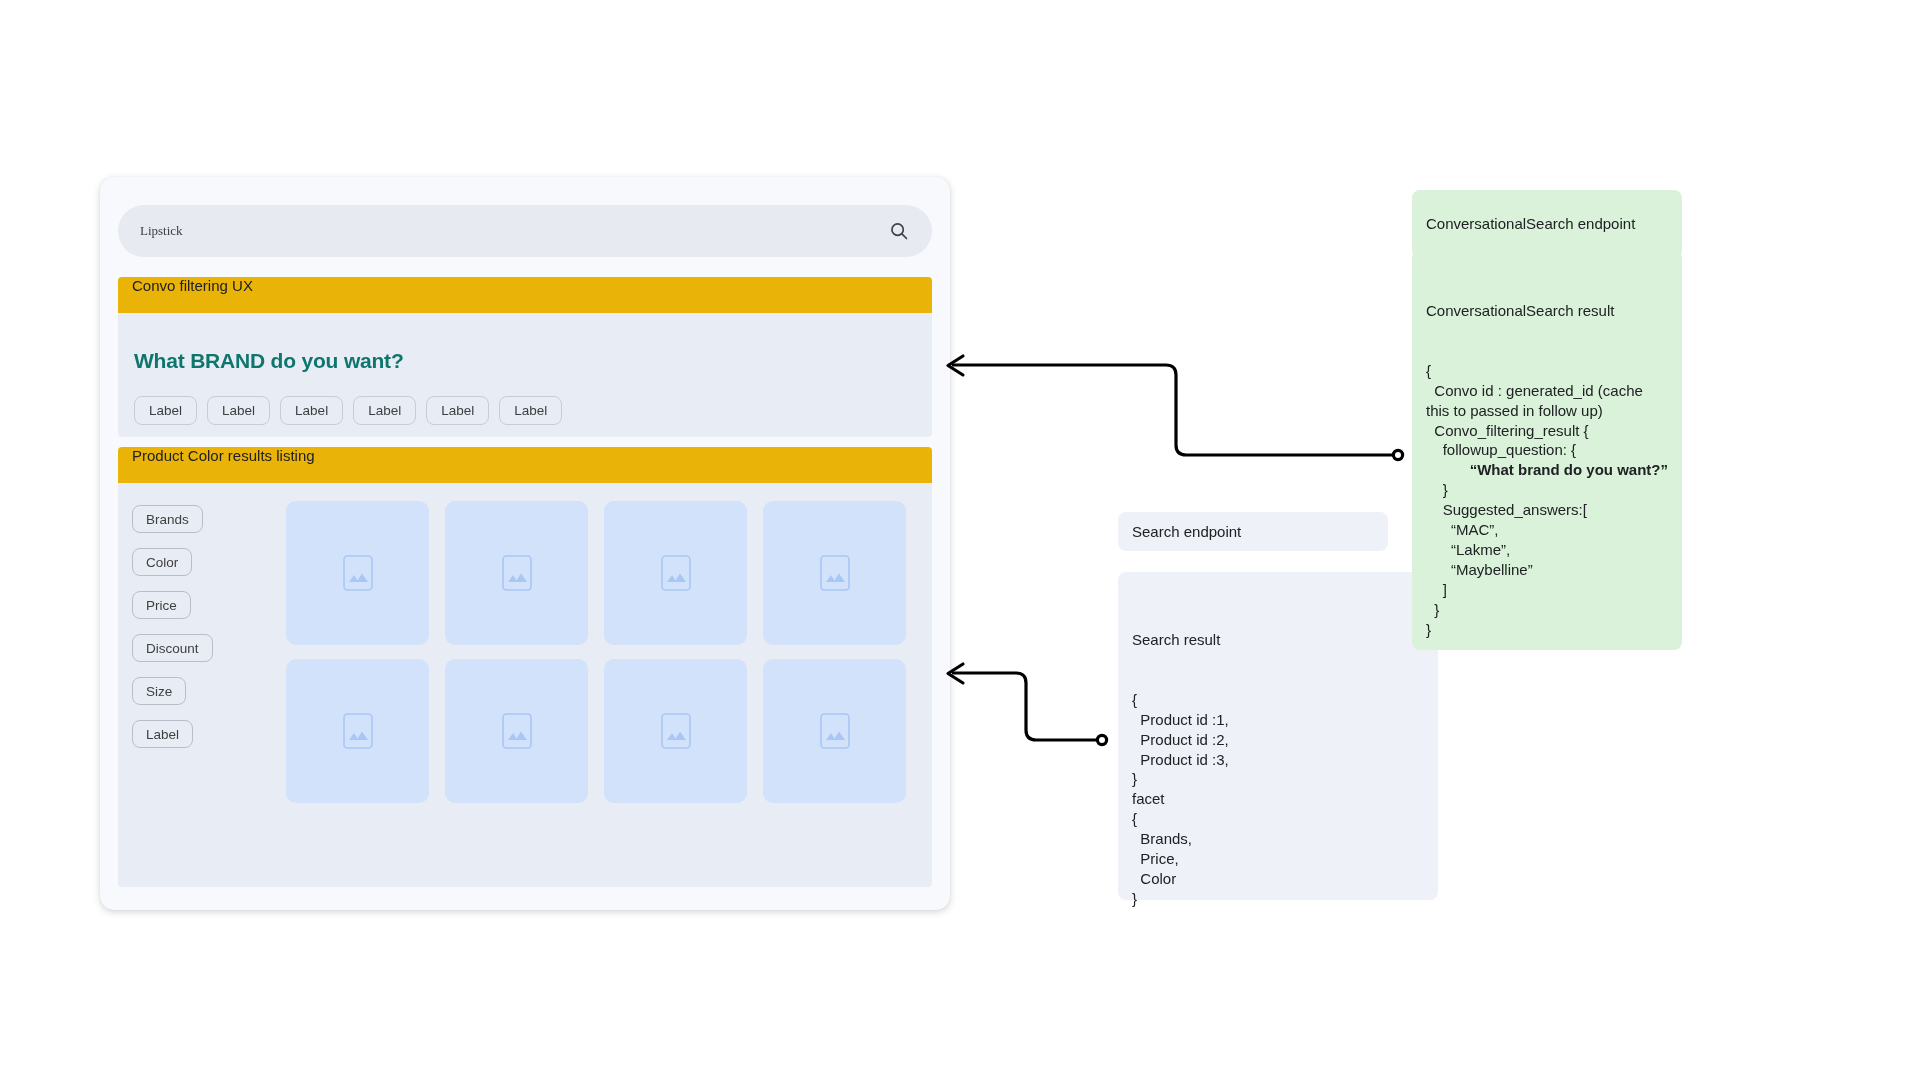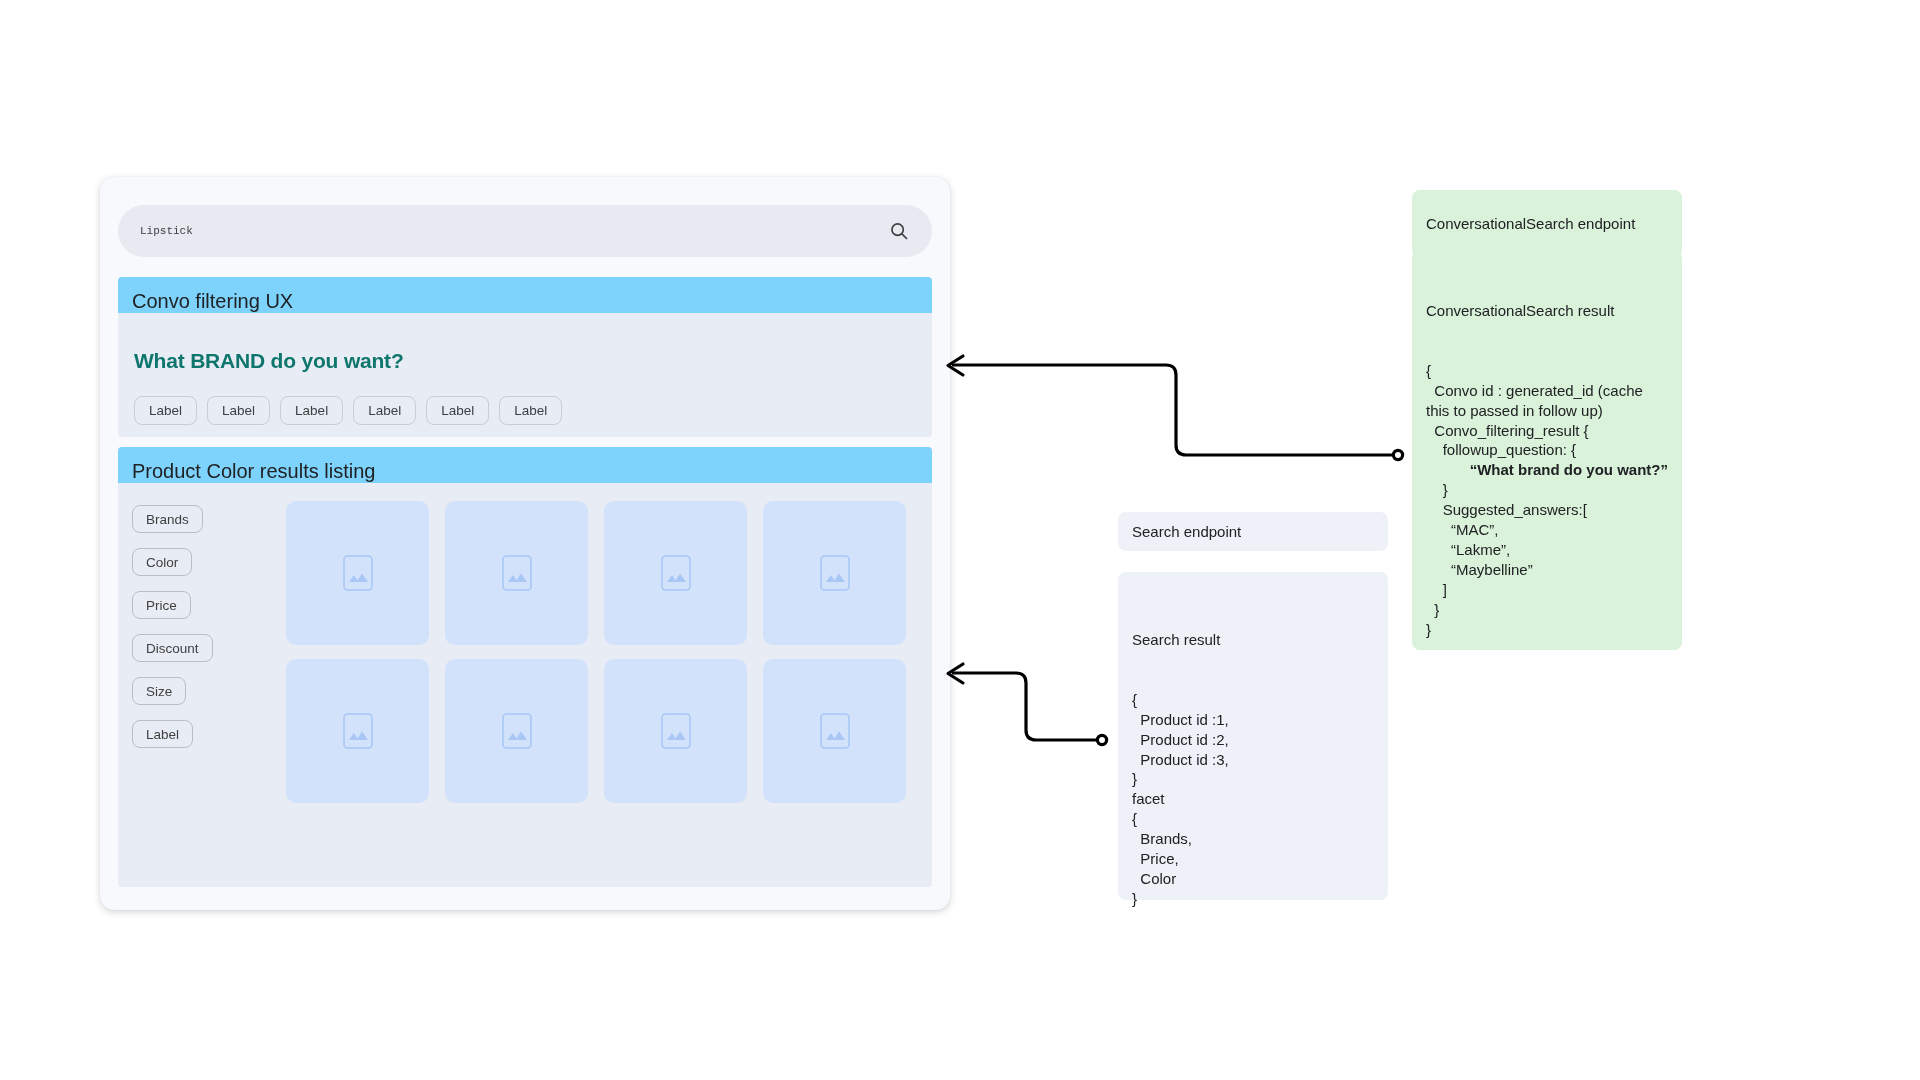--- a/index.html
+++ b/index.html
@@ -22,36 +22,36 @@
 
   .search-bar {
     position: absolute; left: 18px; top: 28px;
     width: 814px; height: 52px;
     background: #e8eaf1;
     border-radius: 26px;
     display: flex; align-items: center;
     padding: 0 22px;
   }
   .search-text {
-    font-size: 11px; color: #3c4043; flex: 1;
-    font-family: Liberation Mono, monospace;
+    font-size: 13px; color: #3c4043; flex: 1;
+    font-family: Liberation Serif, serif;
   }
   .search-icon { width: 22px; height: 22px; display:block; }
 
   
   .section {
     position: absolute; left: 18px; width: 814px;
     border-radius: 4px; overflow: hidden;
   }
   .section-header {
-    background: #7dd3fc;
+    background: #eab308;
     height: 36px;
-    display: flex; align-items: flex-end;
+    display: flex; align-items: flex-start;
     padding: 0 14px;
-    font-size: 20px; color: #202124;
+    font-size: 15px; color: #202124;
   }
   .section-body { background: #e8ecf4; }
 
   #convo-section { top: 100px; height: 160px; }
   #convo-section .section-body { height: 124px; position: relative; }
 
   .convo-question {
     position: absolute; left: 16px; top: 36px;
     font-size: 21px; font-weight: bold; color: #0f766e;
     letter-spacing: -0.2px;
@@ -114,21 +114,21 @@
   }
   .panel.grey { background: #eef1f7; }
   .panel.green { background: #d9f2d9; }
 
   #conv-endpoint { left: 1412px; top: 190px; width: 270px; height: 68px;
                    display: flex; align-items: center; padding: 0 14px; }
   #conv-result   { left: 1412px; top: 250px; width: 270px; height: 400px;
                    padding: 11px 14px 14px 14px; }
   #search-endpoint { left: 1118px; top: 512px; width: 270px; height: 39px;
                    display: flex; align-items: center; padding: 0 14px; }
-  #search-result { left: 1118px; top: 572px; width: 270px; height: 328px;
+  #search-result { left: 1118px; top: 572px; width: 320px; height: 328px;
                    padding: 18px 14px 4px 14px; }
 
   .ln { display: block; }
   .ln.bold { font-weight: bold; text-align: right; }
 
   
   #connectors { position: absolute; left: 0; top: 0; width: 1920px; height: 1080px;
                 pointer-events: none; }
 </style>
 </head>

